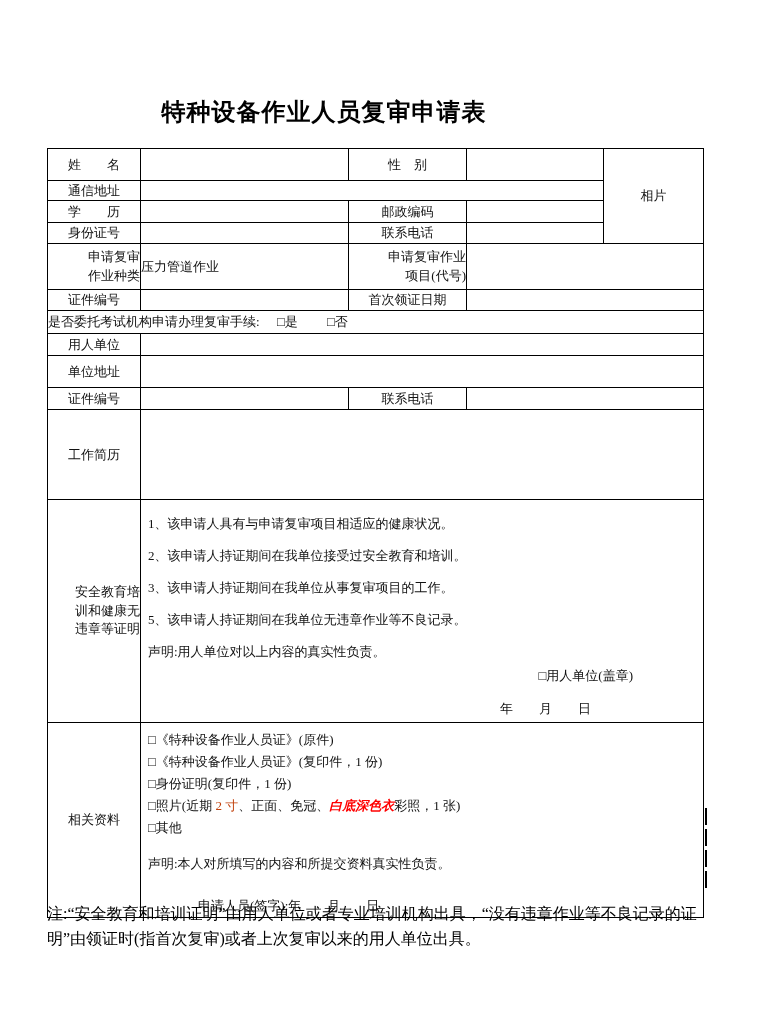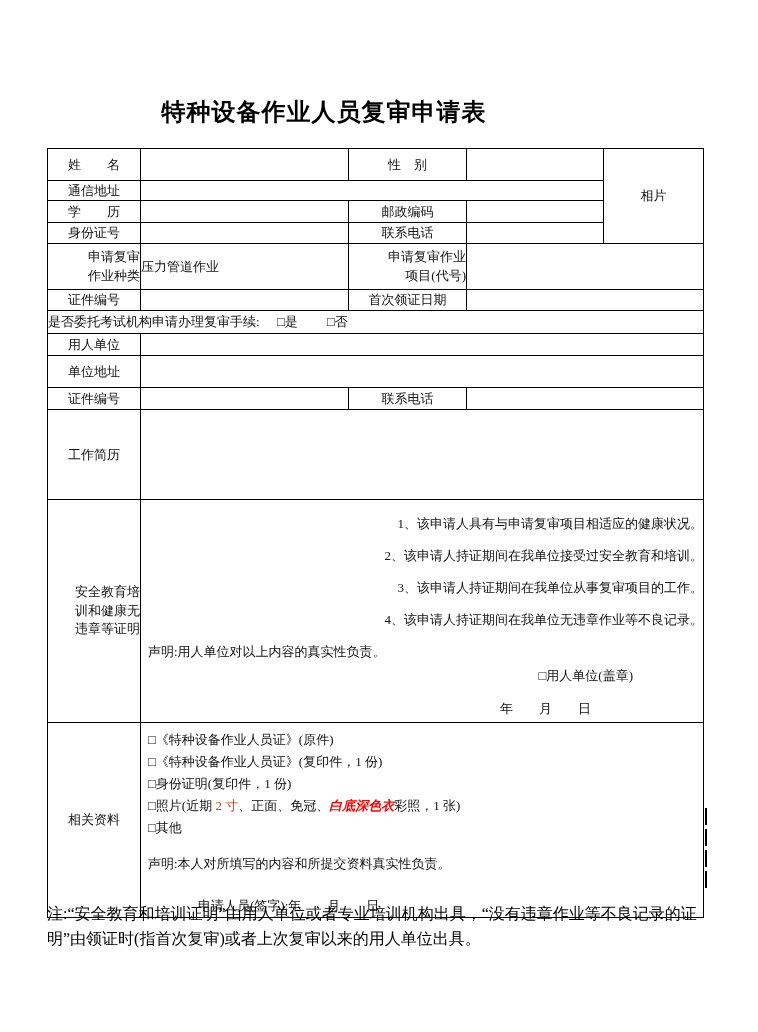--- a/index.html
+++ b/index.html
@@ -33,21 +33,21 @@
   td.lbl { text-align:center; }
   td.lbl .ln { line-height:1.45; text-align:right; }
   td.val { padding-left:6px;margin-left:20px; }
   td.center-row { }
   .chk { display:inline-block; }
   .chk-yes { margin-left:14px; }
   .chk-no { margin-left:26px; }
   td.topcell { vertical-align:top; }
   
   .safety-content { padding:10px 0 0 7px; line-height:19px; }
-  .safety-item { margin-bottom:13px;text-align:right; }
+  .safety-item { margin-bottom:13px; }
   .safety-stamp { text-align:right; padding-right:70px; margin-top:5px; }
   .safety-date { text-align:right; padding-right:112px; margin-top:14px; }
   
   .materials-content { padding:6px 0 0 7px; line-height:22px; }
   .materials-statement { margin-top:14px; }
   .materials-sign-row {
     display:flex; justify-content:flex-start;
     margin-top:20px;
     padding-left:50px; padding-right:88px;
   }
@@ -162,21 +162,21 @@
       <td class="lbl">
         <div class="ln">安全教育培</div>
         <div class="ln">训和健康无</div>
         <div class="ln">违章等证明</div>
       </td>
       <td class="topcell" colspan="4">
         <div class="safety-content">
           <div class="safety-item">1、该申请人具有与申请复审项目相适应的健康状况。</div>
           <div class="safety-item">2、该申请人持证期间在我单位接受过安全教育和培训。</div>
           <div class="safety-item">3、该申请人持证期间在我单位从事复审项目的工作。</div>
-          <div class="safety-item">4、该申请人持证期间在我单位无违章作业等不良记录。</div>
+          <div class="safety-item">5、该申请人持证期间在我单位无违章作业等不良记录。</div>
           <div>声明:用人单位对以上内容的真实性负责。</div>
           <div class="safety-stamp">□用人单位(盖章)</div>
           <div class="safety-date">年　　月　　日</div>
         </div>
       </td>
     </tr>
 
     <tr style="height:194px">
       <td class="lbl">相关资料</td>
       <td class="topcell" colspan="4">

